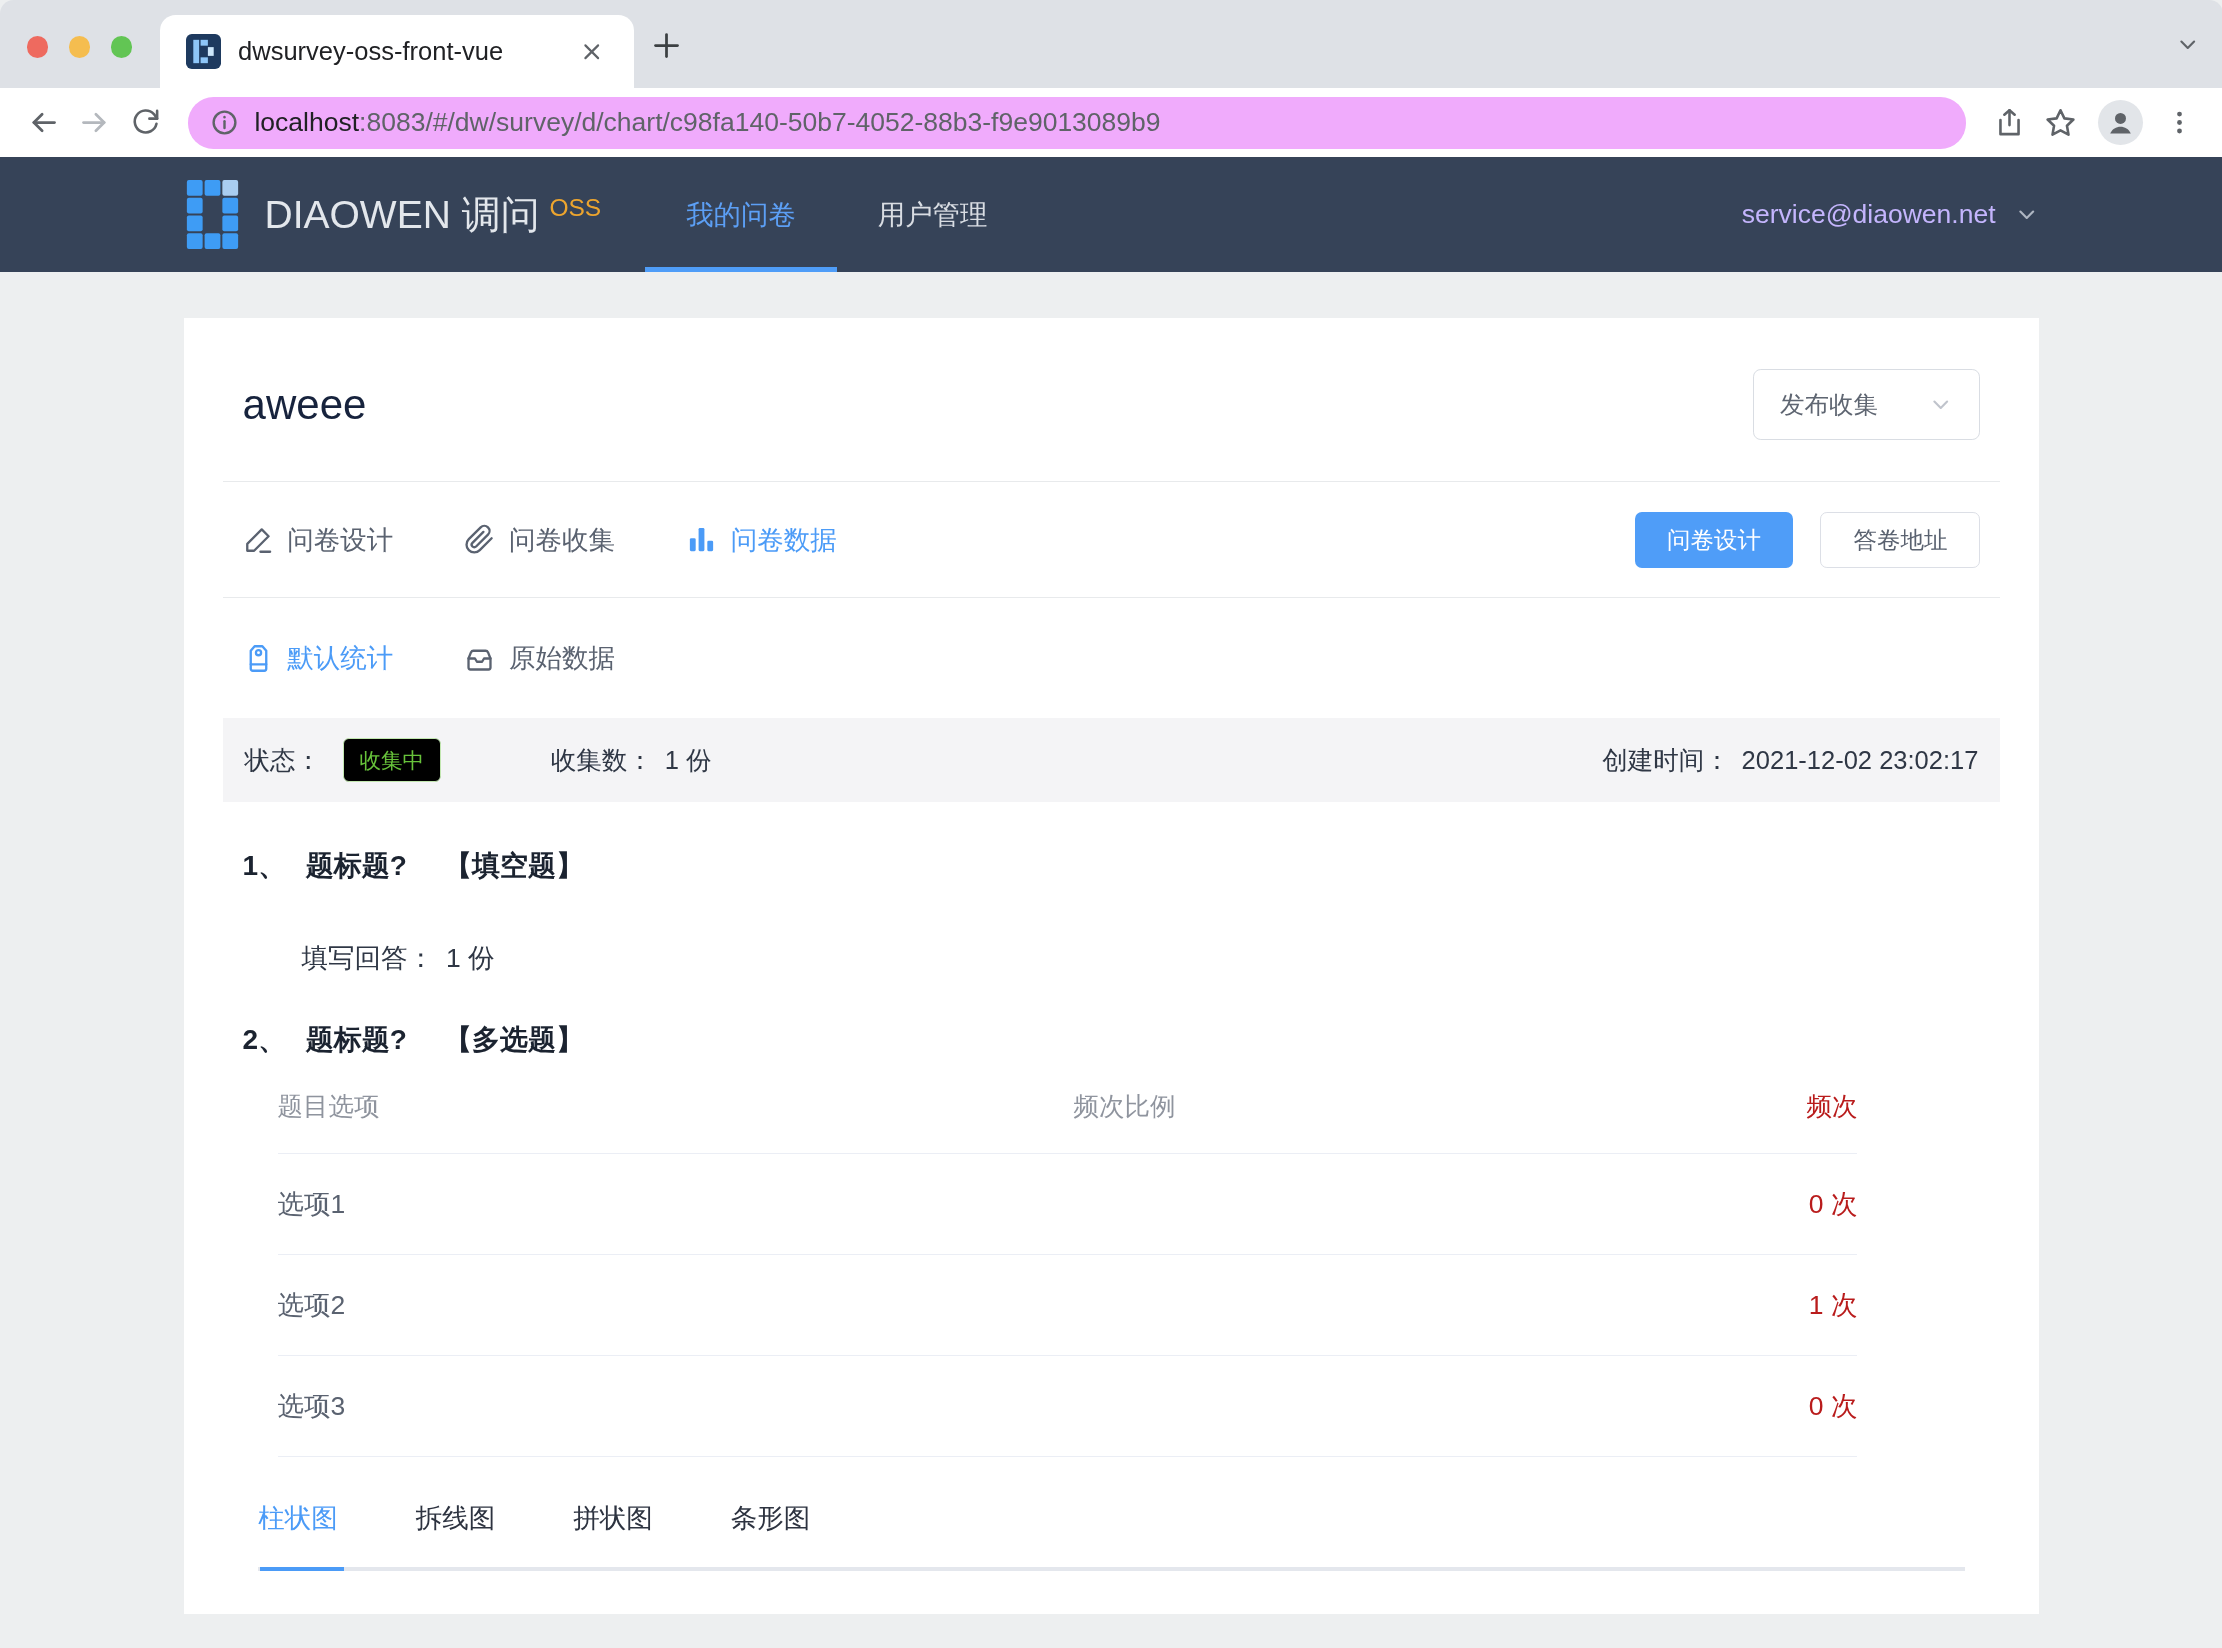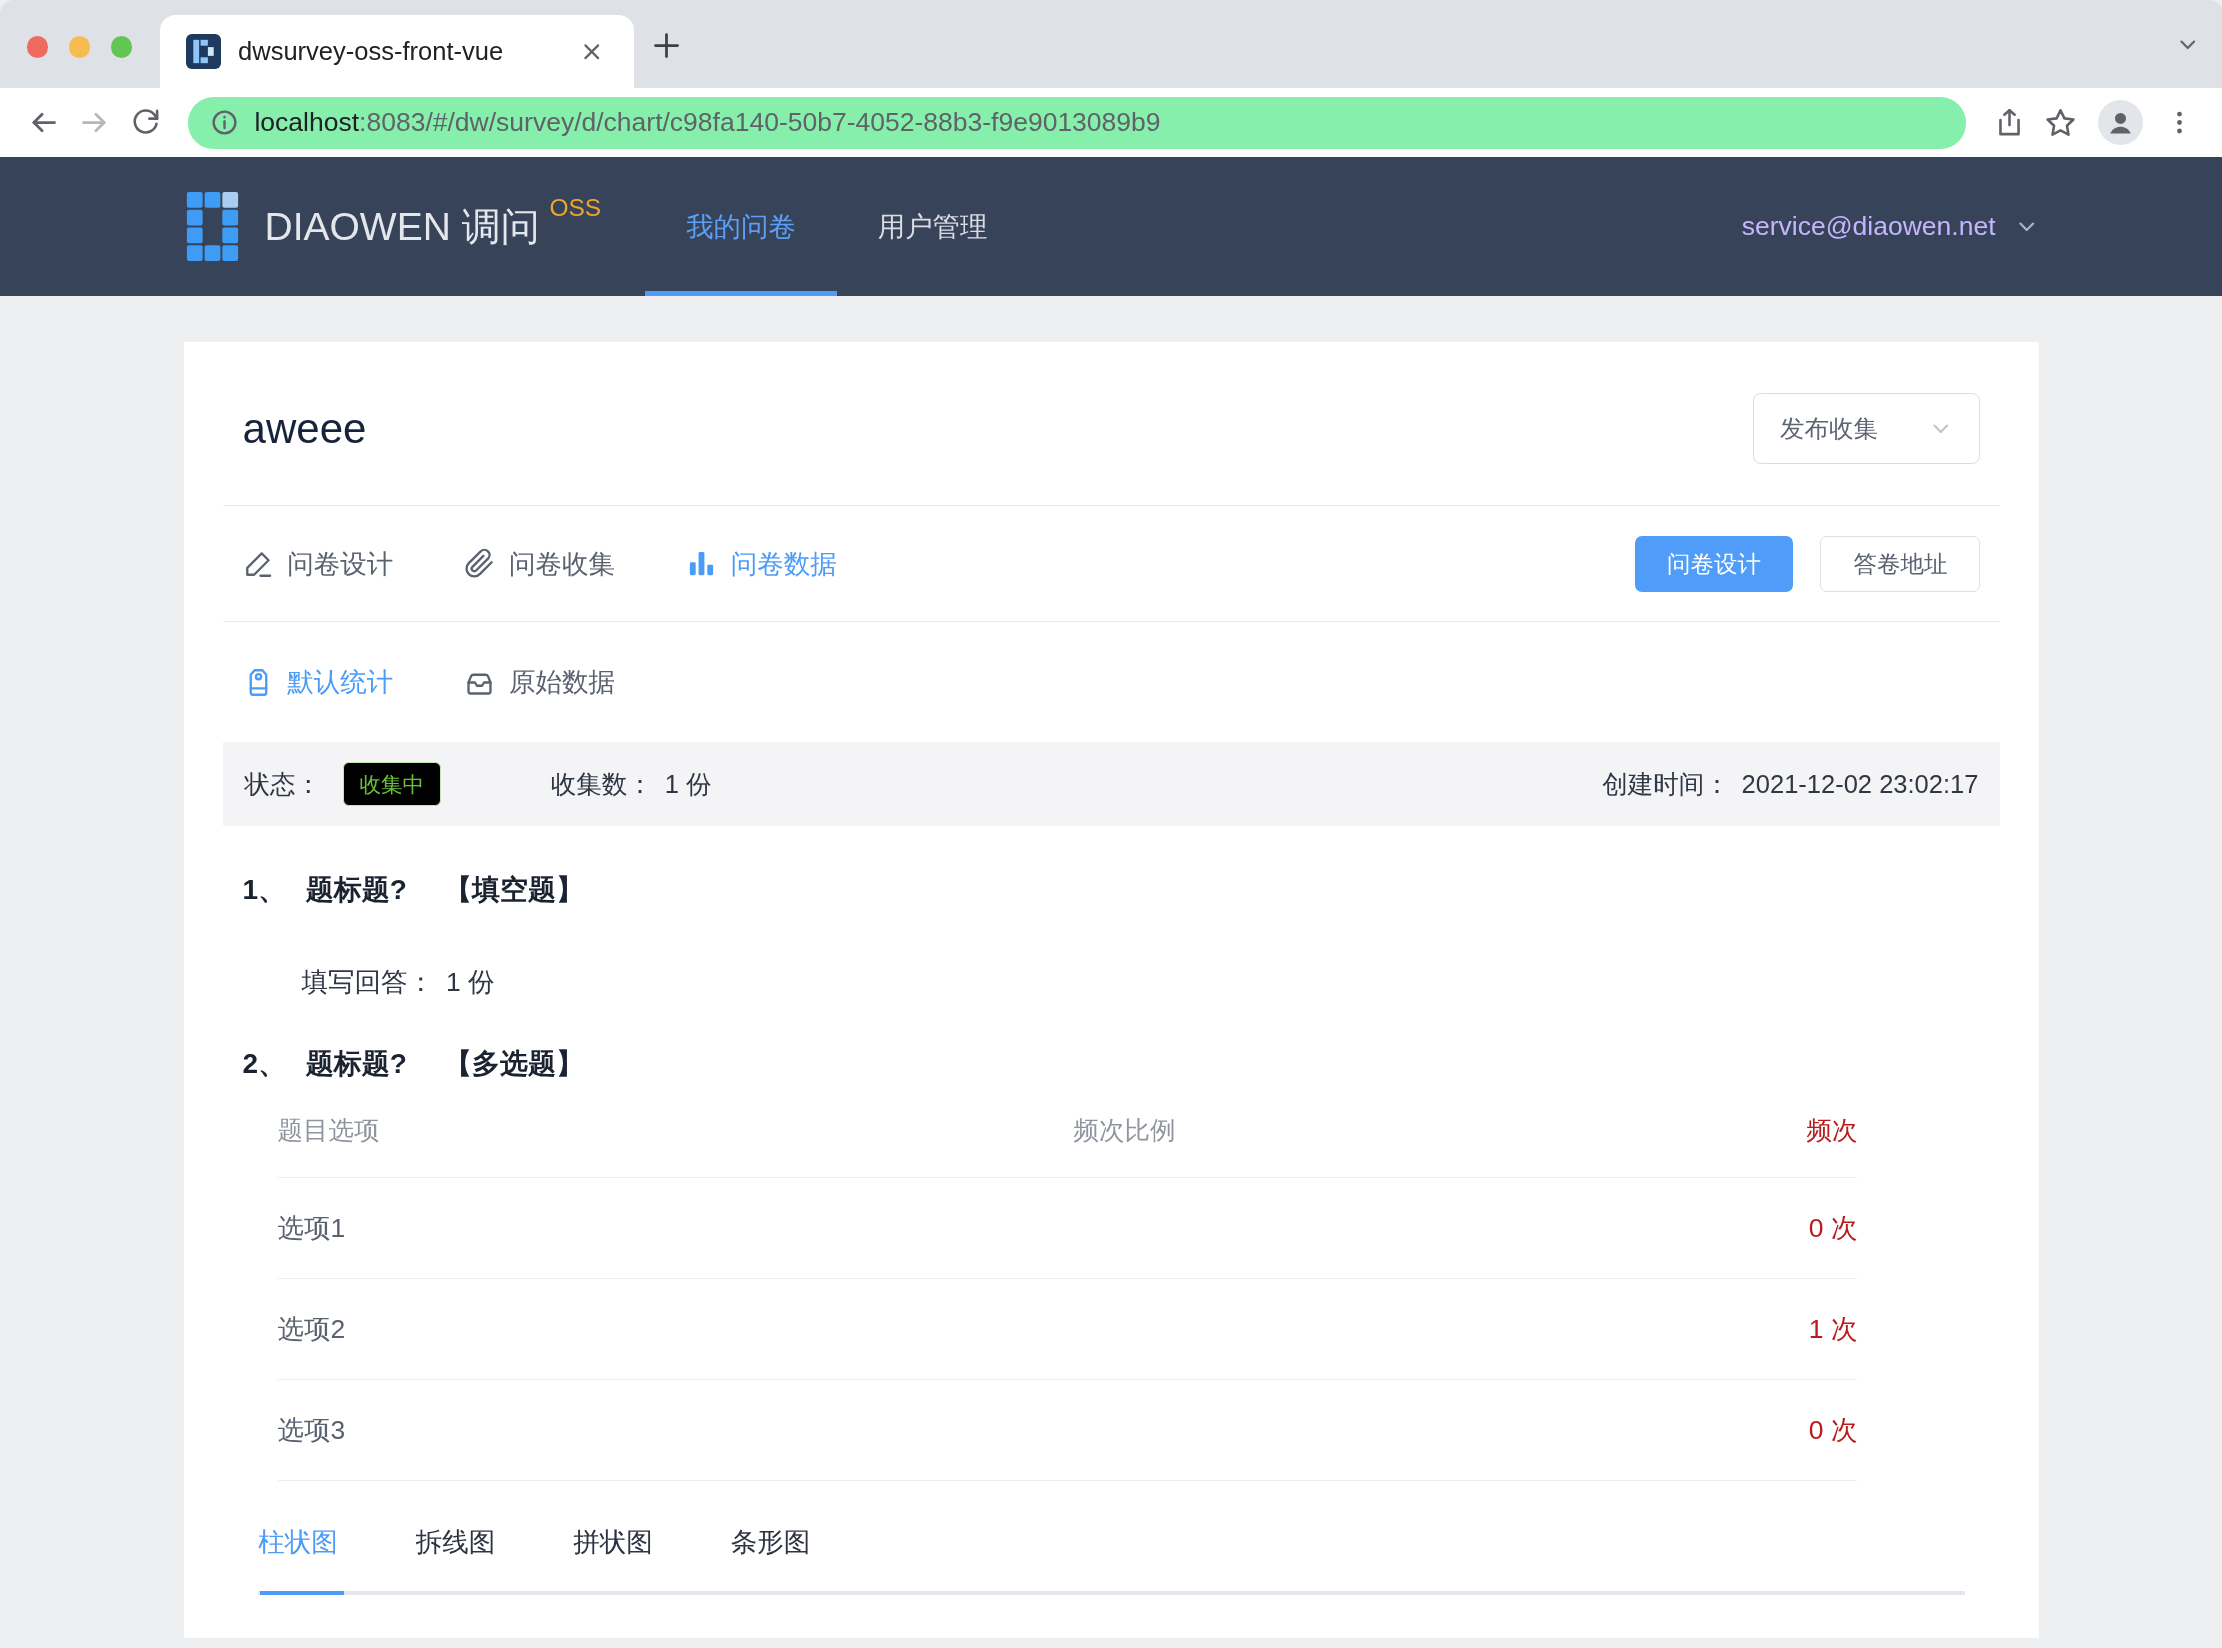--- a/index.html
+++ b/index.html
@@ -19,30 +19,30 @@
   .favicon{width:35px;height:35px;margin-right:17.6px;flex:none;}
   .tab-title{font-size:25.5px;color:#202124;flex:1;white-space:nowrap;overflow:hidden;}
   .icon-btn{display:flex;align-items:center;justify-content:center;}
   .tab-close{width:33px;height:33px;color:#5f6368;}
   .newtab{position:absolute;left:647px;top:25.5px;width:39px;height:39px;color:#3c4043;}
   .strip-chevron{position:absolute;right:21.6px;top:31px;width:27.4px;height:27.4px;color:#5f6368;}
 
   .toolbar{height:69px;background:#ffffff;display:flex;align-items:center;padding:0 17.6px;}
   .nav-ic{width:51px;height:51px;color:#5f6368;}
   .nav-ic.disabled{color:#b4b8bd;}
-  .urlbar{flex:1;height:52px;background:#86efac;border-radius:25.5px;display:flex;align-items:center;
+  .urlbar{flex:1;height:52px;background:#f0abfc;border-radius:25.5px;display:flex;align-items:center;
     padding:0 21.6px;margin:0 17.6px;font-size:26.5px;white-space:nowrap;overflow:hidden;text-align:right;}
   .url-info{width:29px;height:29px;color:#5f6368;margin-right:15.7px;flex:none;}
   .url-host{color:#202124;}
   .url-rest{color:#5f6368;}
   .avatar{width:45px;height:45px;border-radius:50%;background:#e2e5e9;display:flex;
     align-items:center;justify-content:center;color:#5f6368;margin:0 11.8px;}
 
   
-  .navbar{height:139px;background:#364358;display:flex;align-items:stretch;
+  .navbar{height:115px;background:#364358;display:flex;align-items:stretch;
     padding:0 184px;box-sizing:border-box;}
   .brand{display:flex;align-items:center;}
   .brand-logo{width:57px;height:69px;margin-right:23.5px;}
   .brand-text{color:#e3e7ec;font-size:39px;font-weight:500;white-space:nowrap;}
   .brand-badge{color:#eda52e;font-size:24.5px;align-self:flex-start;margin:37px 0 0 9.8px;}
   .nav-menu{display:flex;margin-left:44px;}
   .nav-item{display:flex;align-items:center;padding:0 41px;font-size:27.4px;color:#d9dde3;
     position:relative;cursor:pointer;}
   .nav-item.active{color:#5c9ff5;}
   .nav-item.active::after{content:"";position:absolute;left:0;right:0;bottom:0;height:4.9px;background:#4f9df8;}

